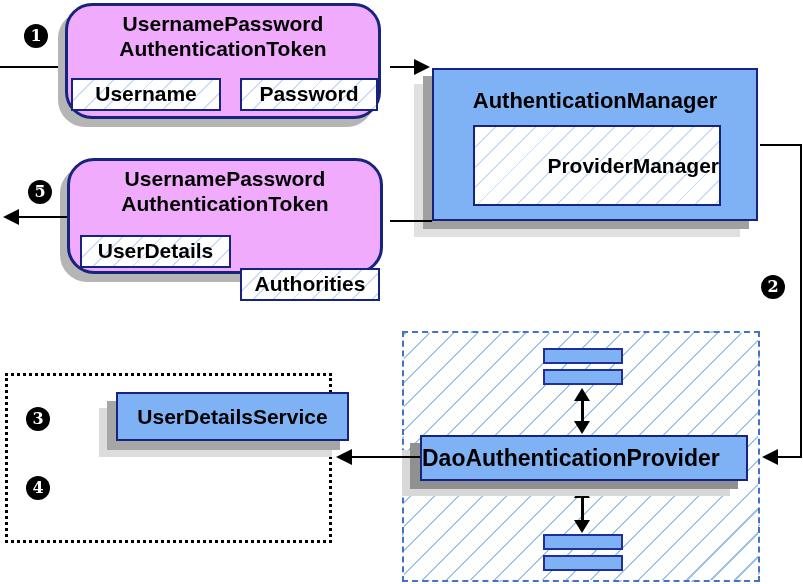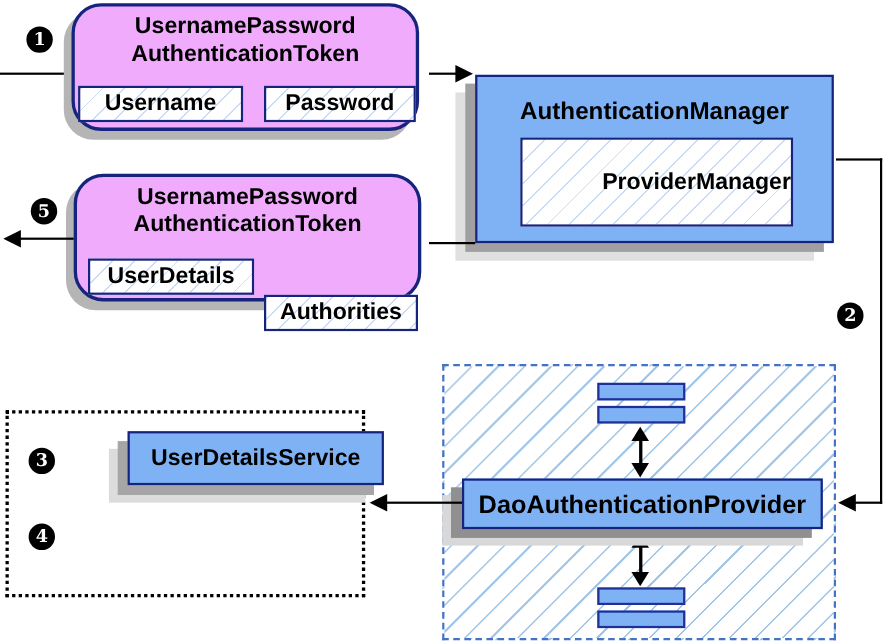--- a/index.html
+++ b/index.html
@@ -61,21 +61,21 @@
   
   .prov-box{
     position:absolute;left:402px;top:331px;width:358px;height:251px;box-sizing:border-box;
     border:2px dashed #4472c4;
   }
   .prov-label{position:absolute;left:455px;top:259px;width:256px;text-align:center;font-size:20px;line-height:24px;}
   .bar{position:absolute;left:543px;width:80px;height:16px;background:#7eb2f4;border:2px solid #1f3099;box-sizing:border-box;}
   .bar1{top:348px;}.bar2{top:369px;}.bar3{top:534px;}.bar4{top:555px;}
   .dao{
     left:420px;top:435px;width:328px;height:46px;
-    text-align:center;font-size:23px;line-height:42px;
+    font-size:23px;line-height:42px;
     box-shadow:-10px 8px 0 #909090,-18px 15px 0 #d8d8d8;
   }
   .dbl1{left:574px;top:388px;height:46px;}
   .dbl2{left:574px;top:485px;height:48px;}
 
   
   .services-box{position:absolute;left:5px;top:373px;width:327px;height:170px;box-sizing:border-box;border:3px dotted #000;}
   .svc{
     left:71px;width:233px;text-align:center;
     box-shadow:-9px 9px 0 #a6a6a6,-17px 16px 0 #dcdcdc;

